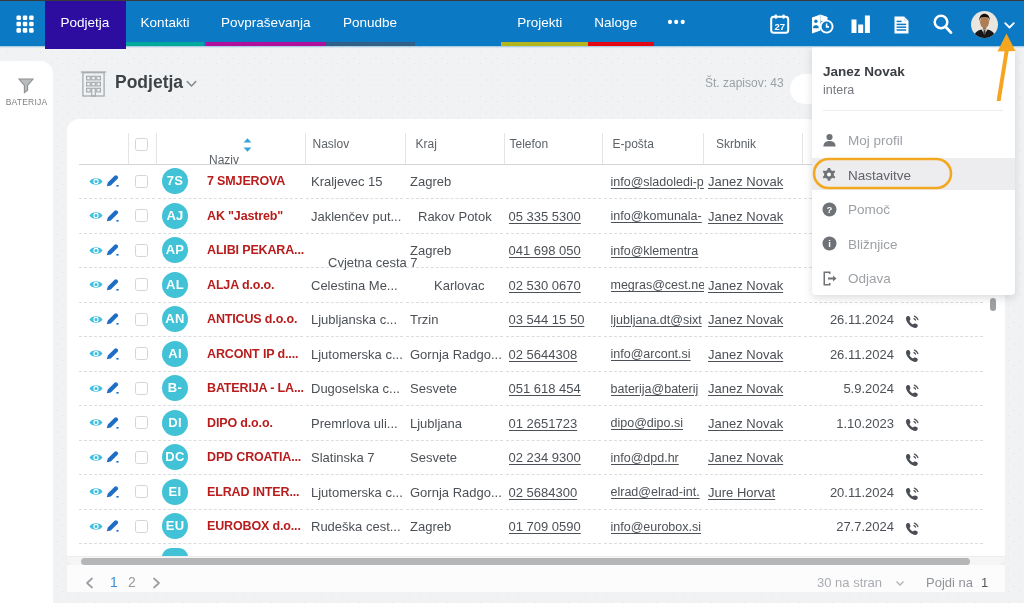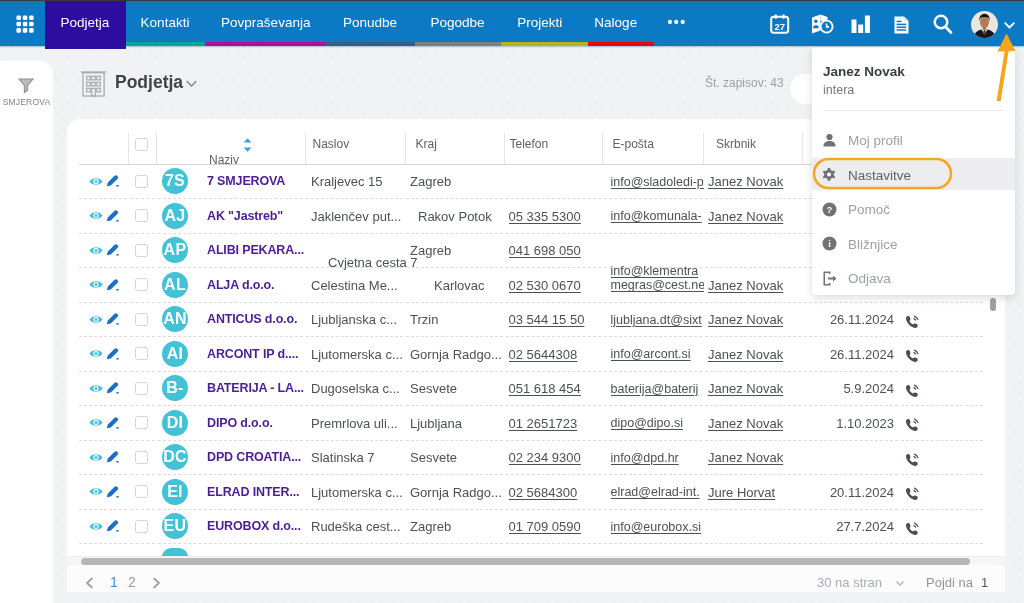--- a/index.html
+++ b/index.html
@@ -28,23 +28,23 @@
 .zapisov { position:absolute; left:705px; top:76px; font-size:12px; color:#9ba0a5; }
 .hidpill { position:absolute; left:790px; top:74px; width:60px; height:30px; background:#fff; border-radius:15px; }
 
 .card { position:absolute; left:67px; top:119px; width:938px; height:446px; background:#fff; border-radius:12px; z-index:6; }
 .pagestrip { position:absolute; left:67px; top:565px; width:938px; height:27px; background:#fcfcfd; z-index:5; }
 .hline { position:absolute; height:1px; background:#d8d8d8; }
 .vline { position:absolute; width:1px; background:#e3e5e7; z-index:7; }
 .th { position:absolute; top:131px; height:26px; line-height:26px; font-size:12px; color:#5d6267; z-index:7; }
 .cell { position:absolute; font-size:13px; color:#4c5157; white-space:nowrap; overflow:hidden; z-index:7; }
 .cbd { border-bottom:1px dashed #dadde0; }
-.name { font-weight:bold; color:#4c1d95; font-size:12.5px; letter-spacing:-0.15px; }
+.name { font-weight:bold; color:#b91c1c; font-size:12.5px; letter-spacing:-0.15px; }
 .lnk { text-decoration:underline; text-underline-offset:2px; }
-.avatar { position:absolute; width:26px; height:26px; border-radius:50%; background:#41c2d6; color:#fff; font-size:16px; font-weight:bold; text-align:center; line-height:26px; letter-spacing:0.3px; z-index:7;}
+.avatar { position:absolute; width:26px; height:26px; border-radius:50%; background:#41c2d6; color:#fff; font-size:13px; font-weight:bold; text-align:center; line-height:26px; letter-spacing:0.3px; z-index:7;}
 .checkbox { position:absolute; width:13px; height:13px; border:1px solid #d3d6d9; border-radius:2.5px; background:#fff; z-index:7; }
 .rowicon { position:absolute; z-index:7; }
 
 .hsbtrack { position:absolute; left:67px; top:556px; width:938px; height:9px; background:#f6f6f7; border-top:1px solid #ececec; z-index:8; border-radius:0 0 10px 10px;}
 .hsbthumb { position:absolute; left:81px; top:557.5px; width:889px; height:7px; background:#b4b6b8; border-radius:4px; z-index:9; }
 .vsbthumb { position:absolute; left:989.5px; top:298px; width:6px; height:13px; background:#9ea1a4; border-radius:3px; z-index:9; }
 
 .pgnum { position:absolute; top:574px; font-size:14px; z-index:7;}
 
 .dropdown { position:absolute; left:812px; top:47px; width:203px; height:248px; background:#fff; border-radius:0 0 4px 4px; box-shadow:0 3px 8px rgba(60,60,70,0.18); z-index:20; }
@@ -73,21 +73,20 @@
         <rect x="14.5" y="7.5" width="5" height="5" rx="1.4"></rect>
       <rect x="0.5" y="14.5" width="5" height="5" rx="1.4"></rect>
         <rect x="7.5" y="14.5" width="5" height="5" rx="1.4"></rect>
         <rect x="14.5" y="14.5" width="5" height="5" rx="1.4"></rect>
     </g>
   </svg>
   <div class="tab tab-active" style="left:44.5px;width:81px;">Podjetja</div>
   <div class="tab" style="left:126px;width:78px;">Kontakti<div class="strip" style="background:#00a79c"></div></div>
   <div class="tab" style="left:206px;width:119.5px;">Povpraševanja<div class="strip" style="background:#b00f9e"></div></div>
   <div class="tab" style="left:325.5px;width:89px;">Ponudbe<div class="strip" style="background:#305f88"></div></div>
-  <div class="tab" style="left:414.5px;width:86px;">Pogodbe<div class="strip" style="background:#7d7f80"></div></div>
   <div class="tab" style="left:500.5px;width:87.5px;padding-right:9px;">Projekti<div class="strip" style="background:#b2b51c"></div></div>
   <div class="tab" style="left:588px;width:65.5px;padding-right:10px;">Naloge<div class="strip" style="background:#e30613"></div></div>
   <div class="tab" style="left:655px;width:44px;letter-spacing:1.5px;font-weight:bold;font-size:14px;">•••</div>
   
   <svg class="abs" style="left:770px;top:13px" width="20" height="20" viewBox="0 0 20 20">
     <rect x="1.2" y="2.8" width="17" height="16" rx="2.6" fill="none" stroke="#fff" stroke-width="2"></rect>
     <rect x="4.6" y="0.4" width="2.4" height="4.4" rx="1" fill="#fff"></rect>
     <rect x="12.4" y="0.4" width="2.4" height="4.4" rx="1" fill="#fff"></rect>
     <text x="9.7" y="15.6" font-size="9.5" font-weight="bold" fill="#fff" text-anchor="middle" font-family="Liberation Sans">27</text>
   </svg>
@@ -139,21 +138,21 @@
   <svg class="abs" style="left:1004px;top:21px" width="11" height="7" viewBox="0 0 11 7">
     <polyline points="1.2,1.2 5.5,5.5 9.8,1.2" fill="none" stroke="#fff" stroke-width="1.8" stroke-linecap="round" stroke-linejoin="round"></polyline>
   </svg>
 </div>
 
 <div class="abs" style="left:0;top:45.5px;width:1024px;height:2.2px;background:linear-gradient(rgba(10,118,190,0.38),rgba(255,255,255,0));z-index:29"></div>
 <div class="sidebar">
   <svg class="abs" style="left:18px;top:17px" width="16" height="16" viewBox="0 0 16 16">
     <path d="M1 1 L15 1 L9.6 7.5 L9.6 12.2 L6.4 14.6 L6.4 7.5 Z" fill="#b9bcbe" stroke="#8d9093" stroke-width="1.1"></path>
   </svg>
-  <div class="filtlabel">SMJEROVA</div>
+  <div class="filtlabel">BATERIJA</div>
 </div>
 
 <svg class="abs" style="left:80px;top:68px;z-index:6" width="27" height="29" viewBox="0 0 27 29">
   <g fill="none" stroke="#a7abaf" stroke-width="1.3">
     <rect x="2.9" y="4.7" width="21.2" height="23.3"></rect>
     <line x1="0.8" y1="4" x2="26.2" y2="4"></line>
     <line x1="2" y1="1.2" x2="25" y2="1.2" stroke-width="0"></line>
   </g>
   <g fill="none" stroke="#a7abaf" stroke-width="1.2">
     <rect x="6.6" y="8.3" width="3.6" height="3.6"></rect>
@@ -280,21 +279,21 @@
     <svg class="rowicon" style="left:106px;top:244.25px" width="14" height="12" viewBox="0 0 14 12">
  <path d="M0.8 11.2 L1.8 7.6 L8.6 0.8 C9.3 0.1 10.4 0.1 11.1 0.8 L11.6 1.3 C12.3 2 12.3 3.1 11.6 3.8 L4.8 10.6 Z" fill="#1e6ec7"></path>
  <rect x="10.4" y="10" width="2.2" height="1.6" fill="#1e6ec7"></rect>
     </svg>
     <div class="checkbox" style="left:135px;top:243.75px;"></div>
     <div class="avatar" style="left:162px;top:237.25px;">AP</div>
     <div class="cell name" style="left:207px;top:243.25px;width:97px;">ALIBI PEKARA...</div>
     <div class="cell" style="left:328px;top:243.25px;width:91px;margin-top:12px;">Cvjetna cesta 7</div>
     <div class="cell" style="left:410px;top:243.25px;width:92px;">Zagreb</div>
     <div class="cell lnk" style="left:508.5px;top:243.25px;width:92px;">041 698 050</div>
-    <div class="cell lnk" style="left:610.5px;top:243.75px;width:93px;font-size:12.5px;margin-top:20px;">info@klementra</div>
+    <div class="cell lnk" style="left:610.5px;top:243.75px;width:93px;font-size:12.5px;">info@klementra</div>
     <svg class="rowicon" style="left:905px;top:245.75px" width="14" height="14" viewBox="0 0 14 14">
  <path d="M1.0 3.9 C0.7 2.5 1.7 1.2 3.1 1.1 C3.9 1.05 4.6 1.55 4.85 2.3 L5.35 3.8 C5.55 4.4 5.35 5.05 4.85 5.45 C4.55 5.75 4.45 6.15 4.65 6.55 C5.25 7.75 6.15 8.65 7.35 9.25 C7.75 9.45 8.15 9.35 8.45 9.05 C8.85 8.55 9.5 8.35 10.1 8.55 L11.6 9.05 C12.35 9.3 12.85 10 12.8 10.8 C12.7 12.2 11.4 13.2 10 12.9 C5.5 11.85 2.05 8.4 1.0 3.9 Z" fill="#4b4f55"></path>
  <path d="M9.4 1.1 A5.6 5.6 0 0 1 12.9 4.6" fill="none" stroke="#4b4f55" stroke-width="1.3" stroke-linecap="round"></path>
  <path d="M9.0 3.6 A2.8 2.8 0 0 1 10.5 5.1" fill="none" stroke="#4b4f55" stroke-width="1.3" stroke-linecap="round"></path>
     </svg>
     <div class="abs cbd" style="left:79px;top:301.5px;width:47.5px;height:1px;z-index:6"></div>
     <div class="abs cbd" style="left:129.5px;top:301.5px;width:25px;height:1px;z-index:6"></div>
     <div class="abs cbd" style="left:157.5px;top:301.5px;width:145.5px;height:1px;z-index:6"></div>
     <div class="abs cbd" style="left:306px;top:301.5px;width:97px;height:1px;z-index:6"></div>
     <div class="abs cbd" style="left:406px;top:301.5px;width:96.5px;height:1px;z-index:6"></div>

